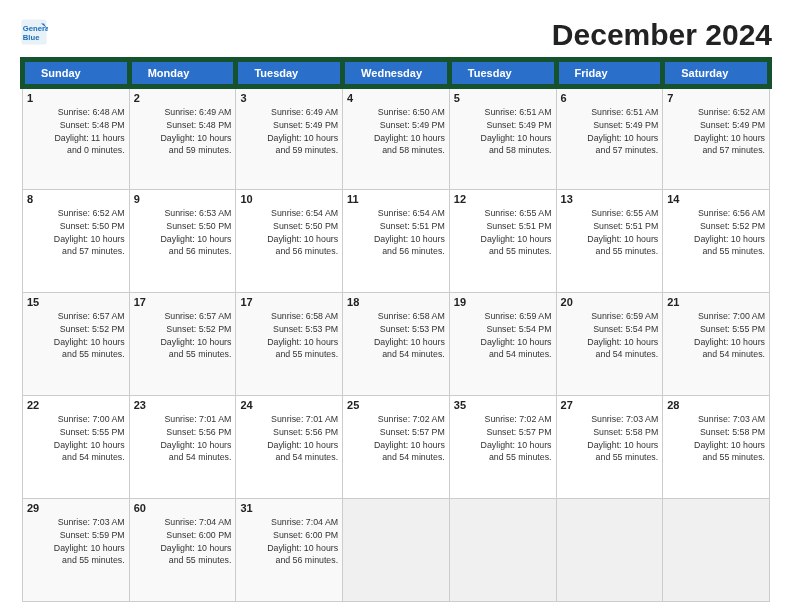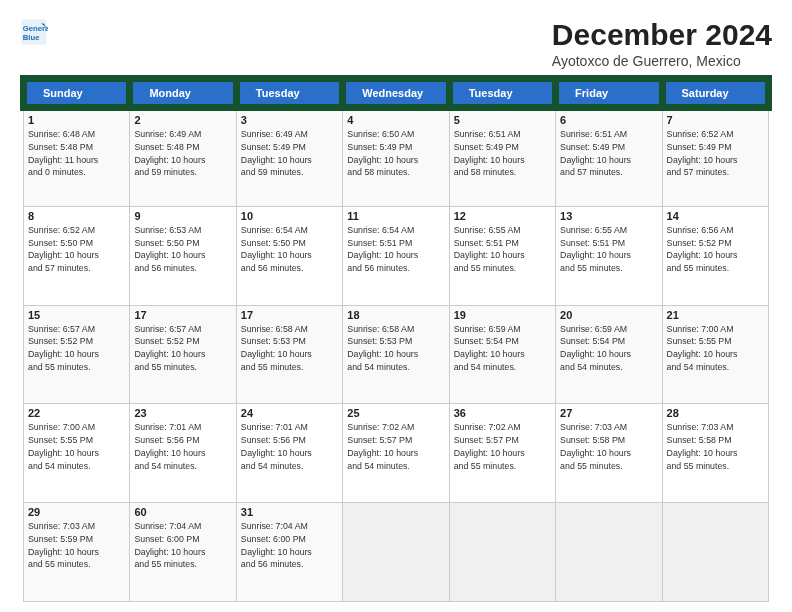--- a/index.html
+++ b/index.html
@@ -52,21 +52,21 @@
       width: 100%;
       font-size: 9.5px;
     }
     .calendar thead th {
       background: #2a6fc9;
       color: #fff;
       font-weight: bold;
       font-size: 11px;
       padding: 5px 16px;
       text-align: left;
-      border: 7px solid #14532d;
+      border: 5px solid #14532d;
     }
     .calendar tbody td {
       border: 1px solid #ccc;
       vertical-align: top;
       padding: 3px 4px;
       width: calc(100% / 7);
       height: 82px;
       background: #fff;
     }
     .calendar tbody tr:nth-child(odd) td {
@@ -75,20 +75,21 @@
     .day-num {
       font-size: 11px;
       font-weight: bold;
       color: #222;
       margin-bottom: 2px;
     }
     .day-info {
       font-size: 8.8px;
       color: #333;
       line-height: 1.45;
+      text-align: right;
     }
     .empty-cell {
       background: #f0f0f0 !important;
     }
     .last-row td {
       height: 70px;
     }
   </style>
 </head>
 <body>
@@ -98,21 +99,20 @@
     <div class="logo">
       <svg class="logo-icon" viewBox="0 0 40 40">
         <rect x="2" y="2" width="36" height="36" rx="4" fill="#1a6fba" opacity="0.1"></rect>
         <text x="4" y="18" font-size="11" font-weight="bold" fill="#1a6fba" font-family="Arial">General</text>
         <text x="4" y="32" font-size="11" font-weight="bold" fill="#1a6fba" font-family="Arial">Blue</text>
         <polygon points="30,8 38,14 34,8" fill="#1a6fba"></polygon>
       </svg>
     </div>
     <div class="title-block">
       <div class="main-title">December 2024</div>
-      <div class="subtitle">Ayotoxco de Guerrero, Mexico</div>
     </div>
   </div>
 
   <table class="calendar">
     <thead>
       <tr>
         <th>Sunday</th>
         <th>Monday</th>
         <th>Tuesday</th>
         <th>Wednesday</th>
@@ -298,21 +298,21 @@
 and 54 minutes.</div>
           </td>
           <td>
             <div class="day-num">25</div>
             <div class="day-info" style="white-space: pre-line;">Sunrise: 7:02 AM
 Sunset: 5:57 PM
 Daylight: 10 hours
 and 54 minutes.</div>
           </td>
           <td>
-            <div class="day-num">36</div>
+            <div class="day-num">35</div>
             <div class="day-info" style="white-space: pre-line;">Sunrise: 7:02 AM
 Sunset: 5:57 PM
 Daylight: 10 hours
 and 55 minutes.</div>
           </td>
           <td>
             <div class="day-num">27</div>
             <div class="day-info" style="white-space: pre-line;">Sunrise: 7:03 AM
 Sunset: 5:58 PM
 Daylight: 10 hours

